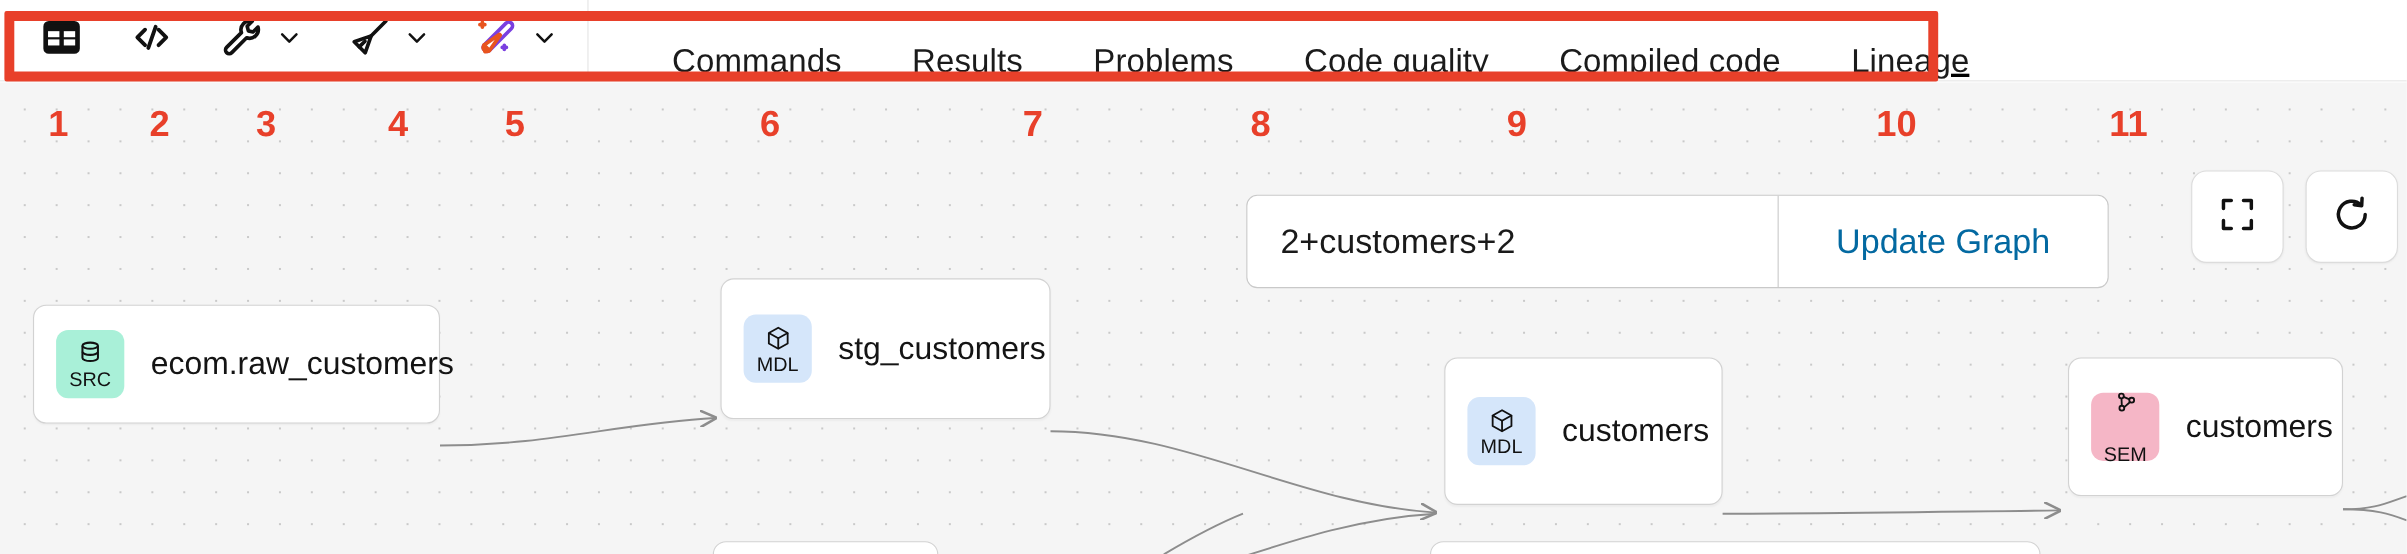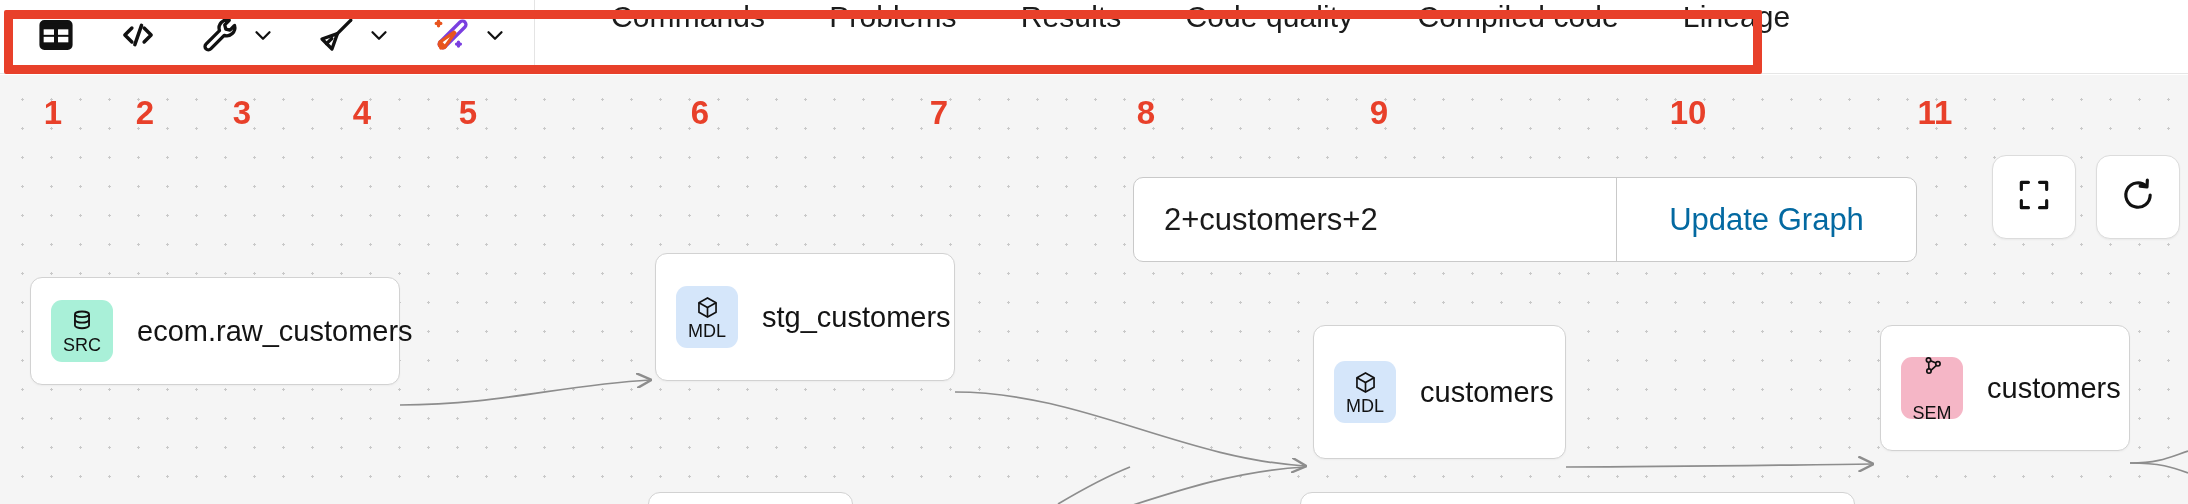--- a/index.html
+++ b/index.html
@@ -28,22 +28,22 @@
     cursor:pointer; background:transparent;
   }
   .tb-group { display:flex; align-items:center; }
   .caret {
     display:flex; align-items:center; justify-content:center;
     width:34px; height:52px; cursor:pointer;
   }
   .sp { width:30px; }
 
   #toolbar-tabs {
-    display:flex; align-items:flex-start; height:100%;
-    padding-left:44px; gap:0px;
+    display:flex; align-items:flex-end; height:100%;
+    padding-left:44px; gap:0px;text-decoration:underline;
   }
   .tab {
     font-size:30px; color:#1b1b1b; cursor:pointer;
     padding:0 32px; white-space:nowrap; letter-spacing:0.1px;
   }
 
   
   #annot-box {
     position:absolute; left:4px; top:10px;
     width:1758px; height:64px;
@@ -245,40 +245,40 @@
           <svg width="26" height="26" viewBox="0 0 24 24" fill="none" stroke="#111" stroke-width="2.1" stroke-linecap="round" stroke-linejoin="round">
             <polyline points="6,9.5 12,15.5 18,9.5"></polyline>
           </svg>
         </span>
       </div>
     </div>
   </div>
 
   <div id="toolbar-tabs">
     <div class="tab">Commands</div>
+    <div class="tab">Results</div>
     <div class="tab">Problems</div>
-    <div class="tab">Results</div>
     <div class="tab">Code quality</div>
     <div class="tab">Compiled code</div>
     <div class="tab">Lineage</div>
   </div>
 </div>
 
 <div id="annot-box"></div>
 
 <div class="callout" style="left:53px;  top:96px;">1</div>
 <div class="callout" style="left:145px; top:96px;">2</div>
 <div class="callout" style="left:242px; top:96px;">3</div>
 <div class="callout" style="left:362px; top:96px;">4</div>
 <div class="callout" style="left:468px; top:96px;">5</div>
 <div class="callout" style="left:700px; top:96px;">6</div>
 <div class="callout" style="left:939px; top:96px;">7</div>
 <div class="callout" style="left:1146px;top:96px;">8</div>
 <div class="callout" style="left:1379px;top:96px;">9</div>
-<div class="callout" style="left:1688px;top:96px;">10</div>
+<div class="callout" style="left:1724px;top:96px;">10</div>
 <div class="callout" style="left:1935px;top:96px;">11</div>
 
 <div id="canvas">
 
   <svg class="edges">
     <defs>
       <marker id="arrow" markerWidth="9" markerHeight="9" refX="8" refY="4.5" orient="auto">
         <path d="M0,0 L9,4.5 L0,9" fill="none" stroke="#8d8d8d" stroke-width="1.4"></path>
       </marker>
     </defs>

